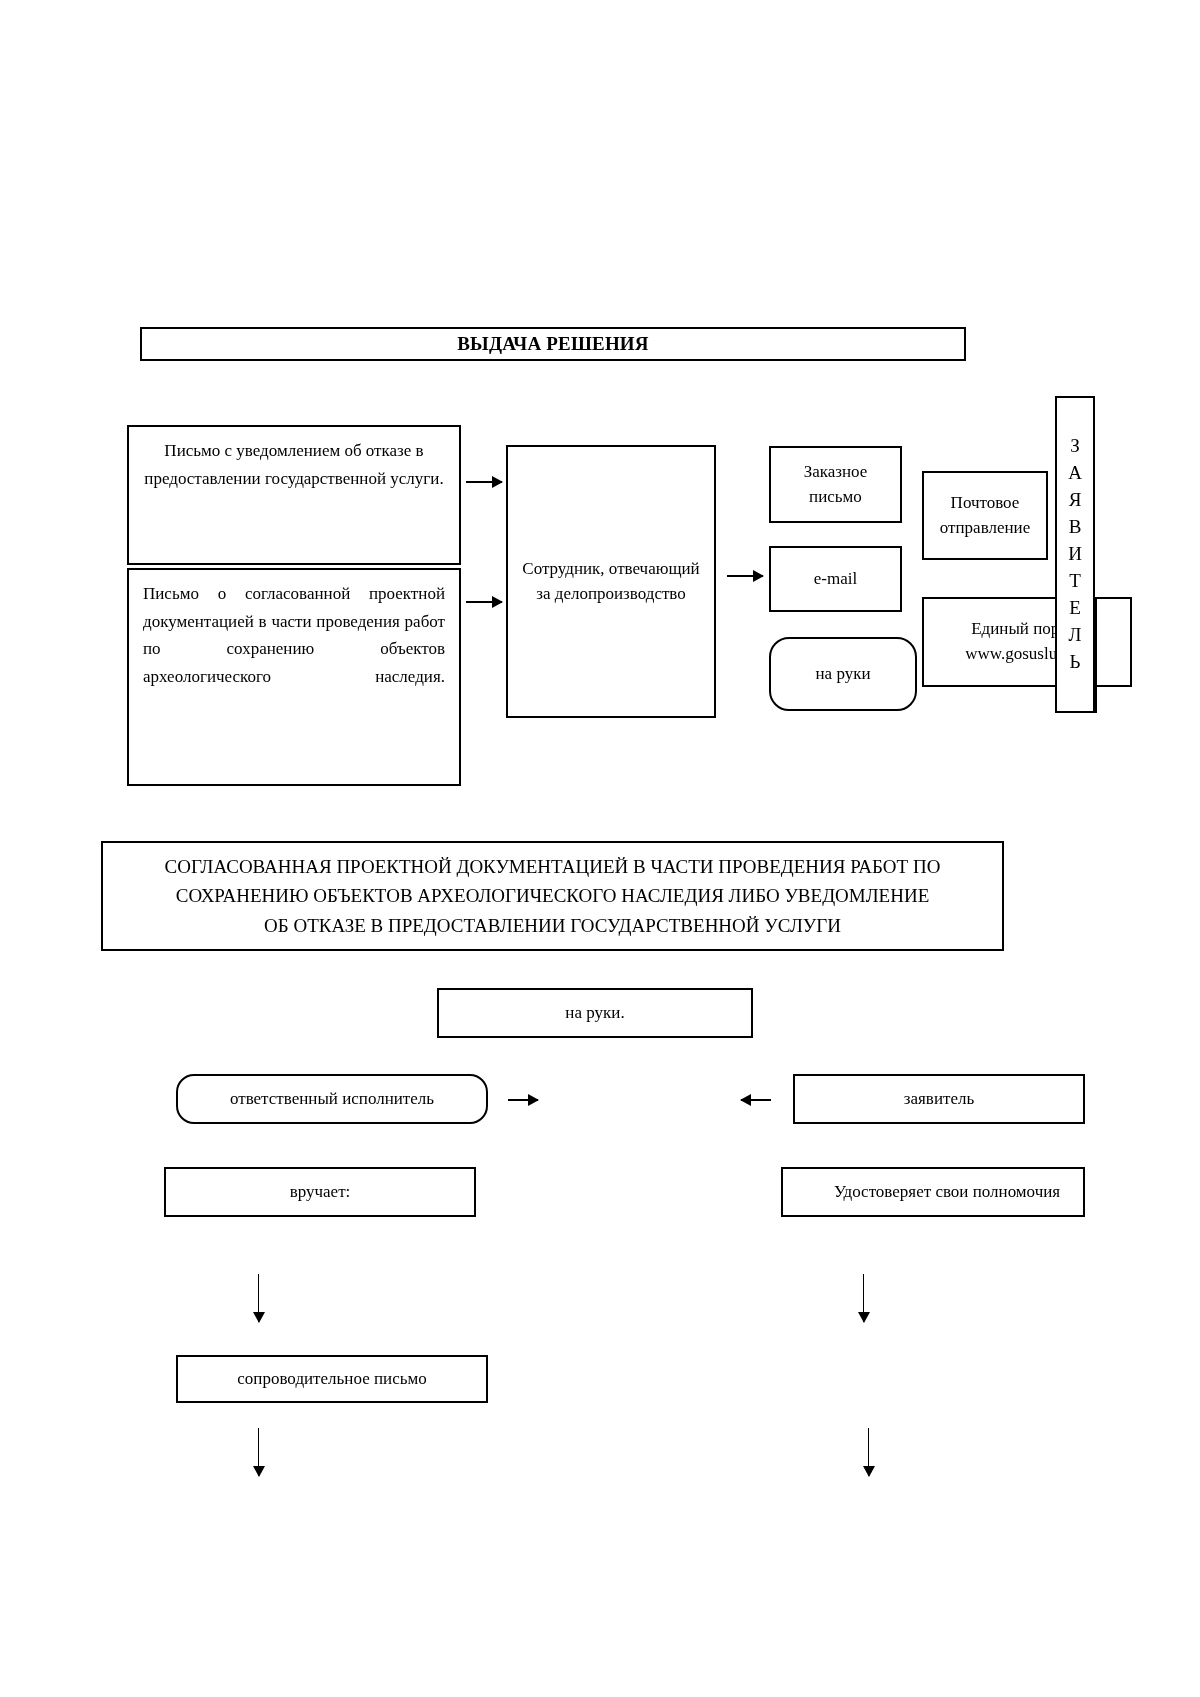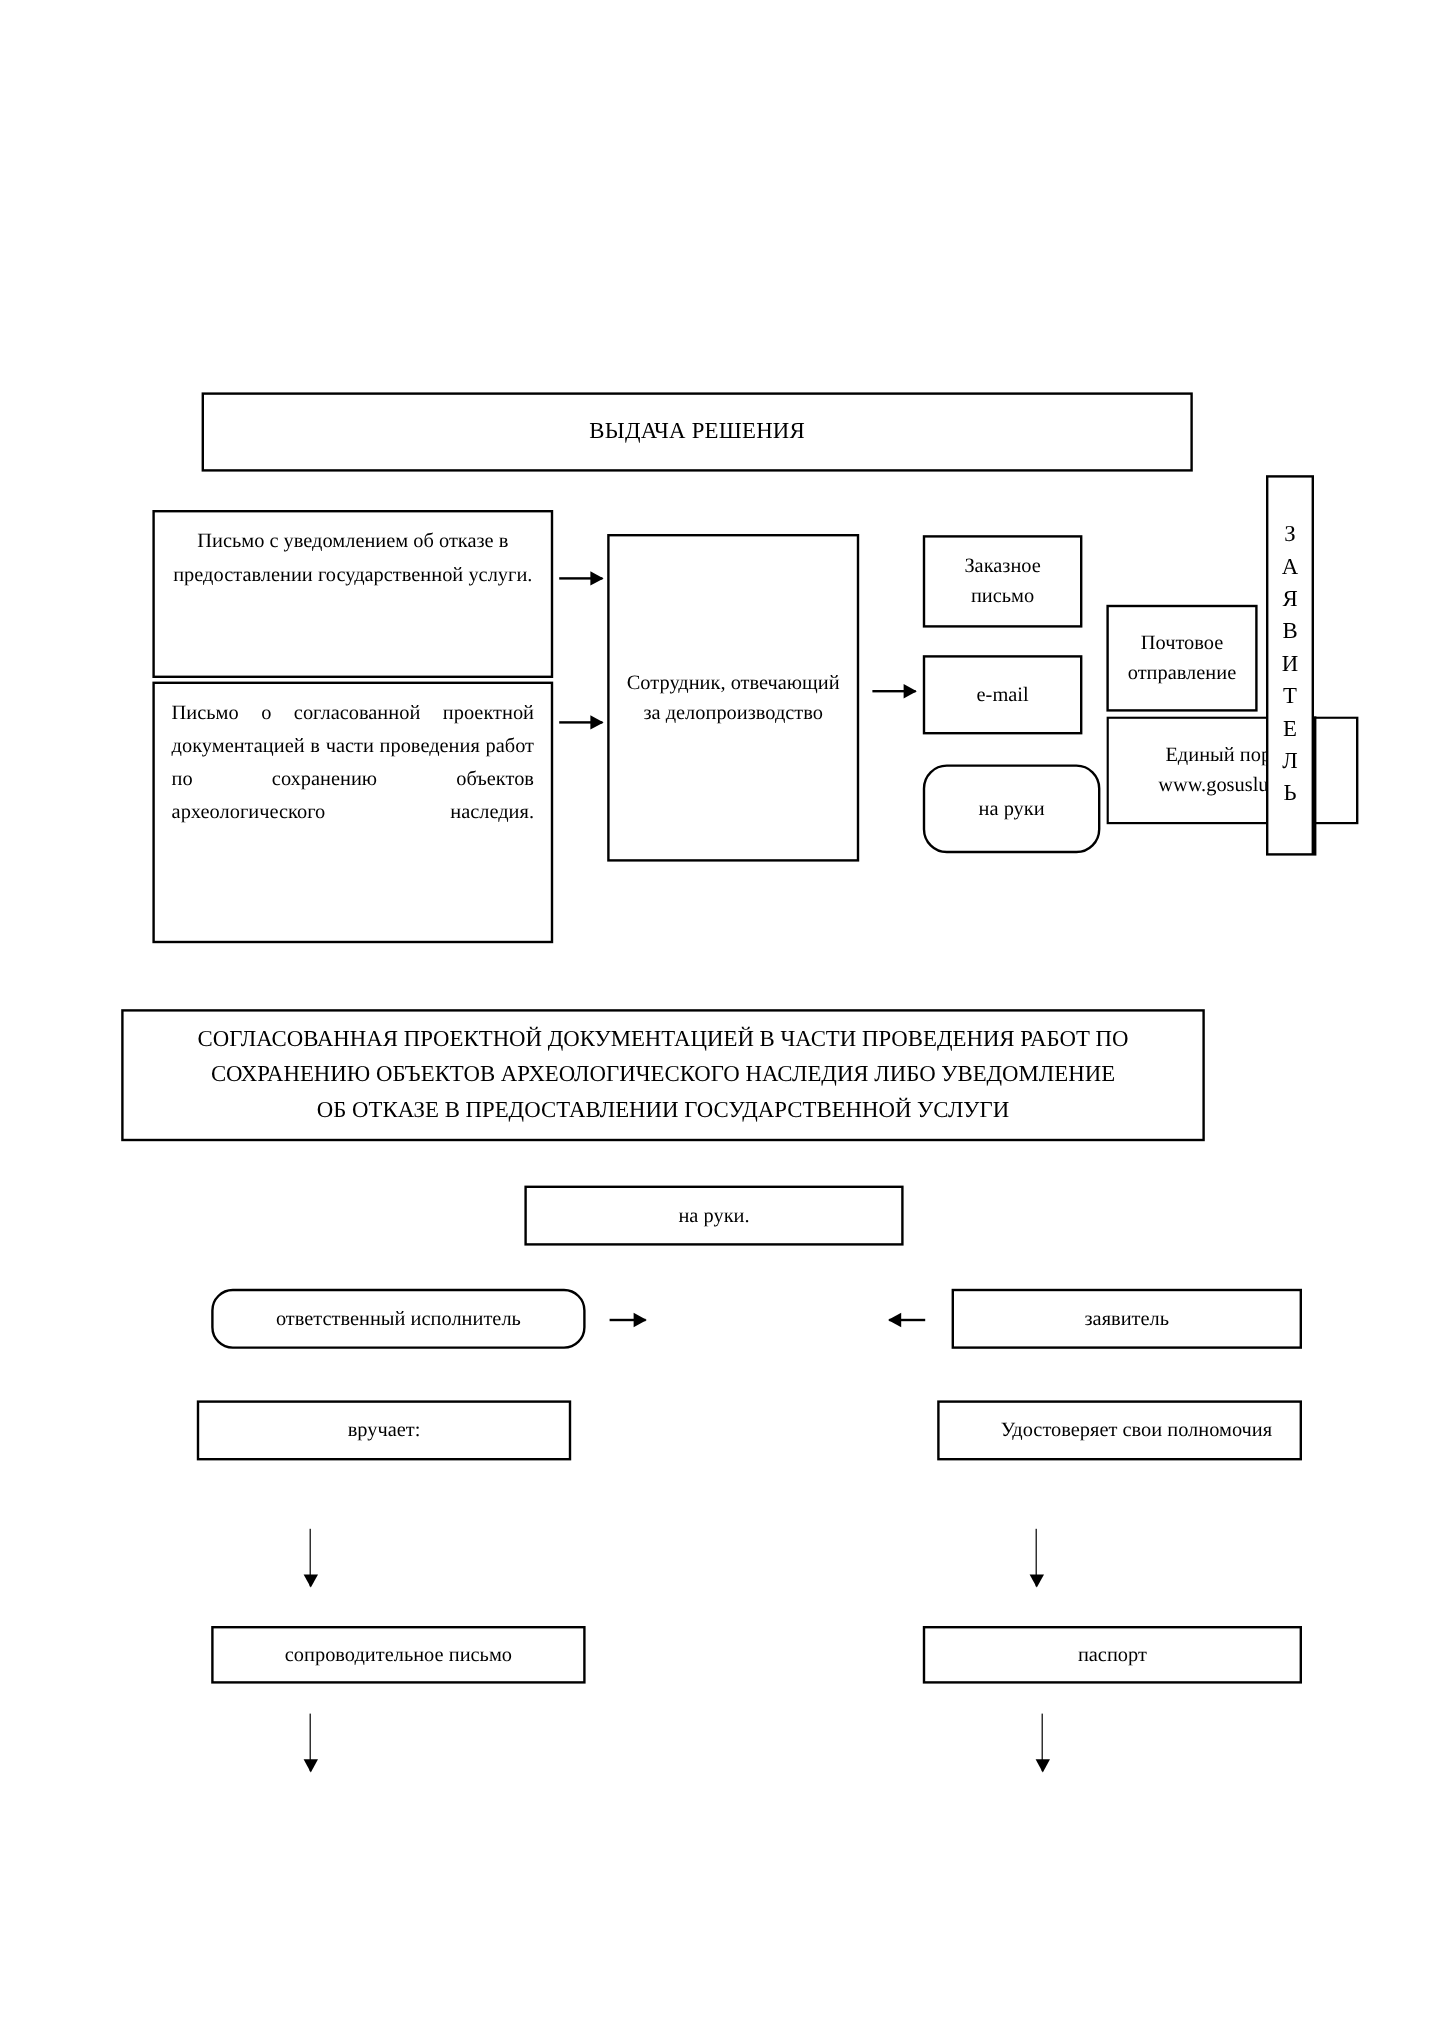--- a/index.html
+++ b/index.html
@@ -125,21 +125,21 @@
     border-right: 6px solid transparent;
   }
   .arrow-down.thin { width: 1px; }
   .arrow-down.thin::after { left: -5.5px; }
 </style>
 </head>
 <body>
 
 <div id="page">
 
-  <div class="box title-box" style="left:168px; top:327px; width:826px; height:66px;">
+  <div class="box title-box" style="left:140px; top:327px; width:826px; height:34px;font-weight:bold;">
     <div class="box-inner">ВЫДАЧА РЕШЕНИЯ</div>
   </div>
 
   <div class="box top-align" style="left:127px; top:425px; width:334px; height:140px;">
     <div class="box-inner para-center">Письмо с уведомлением об отказе в предоставлении государственной услуги.</div>
   </div>
 
   <div class="box top-align" style="left:127px; top:568px; width:334px; height:218px;">
     <div class="box-inner para-just">Письмо о согласованной проектной документацией в части проведения работ по сохранению объектов археологического наследия.</div>
   </div>
@@ -158,21 +158,21 @@
   </div>
 
   <div class="box small-box" style="left:769px; top:546px; width:133px; height:66px;">
     <div class="box-inner">e-mail</div>
   </div>
 
   <div class="box small-box" style="left:769px; top:637px; width:148px; height:74px;border-radius:20px;">
     <div class="box-inner">на руки</div>
   </div>
 
-  <div class="box small-box" style="left:922px; top:504px; width:126px; height:89px;">
+  <div class="box small-box" style="left:922px; top:471px; width:126px; height:89px;">
     <div class="box-inner">Почтовое отправление</div>
   </div>
 
   <div class="clipped-wrap" style="left:922px; top:597px; width:278px; height:90px;">
     <div class="box small-box" style="left:0px; top:0px; width:210px; height:90px;">
       <div class="box-inner">Единый портал www.gosuslugi.ru</div>
     </div>
   </div>
 
   <div class="vertical-box" style="left:1055px; top:396px; width:40px; height:317px;">
@@ -221,20 +221,17 @@
     <div class="box-inner">Удостоверяет свои полномочия</div>
   </div>
 
   <div class="arrow-down thin" style="left:258px; top:1274px; height:48px;"></div>
   <div class="arrow-down thin" style="left:863px; top:1274px; height:48px;"></div>
 
   <div class="box small-box" style="left:176px; top:1355px; width:312px; height:48px;">
     <div class="box-inner">сопроводительное письмо</div>
   </div>
 
-  <div class="box small-box" style="left:769px; top:1355px; width:316px; height:48px;">
-    <div class="box-inner">паспорт</div>
-  </div>
 
   <div class="arrow-down thin" style="left:258px; top:1428px; height:48px;"></div>
   <div class="arrow-down thin" style="left:868px; top:1428px; height:48px;"></div>
 
 </div>
 
 </body></html>

